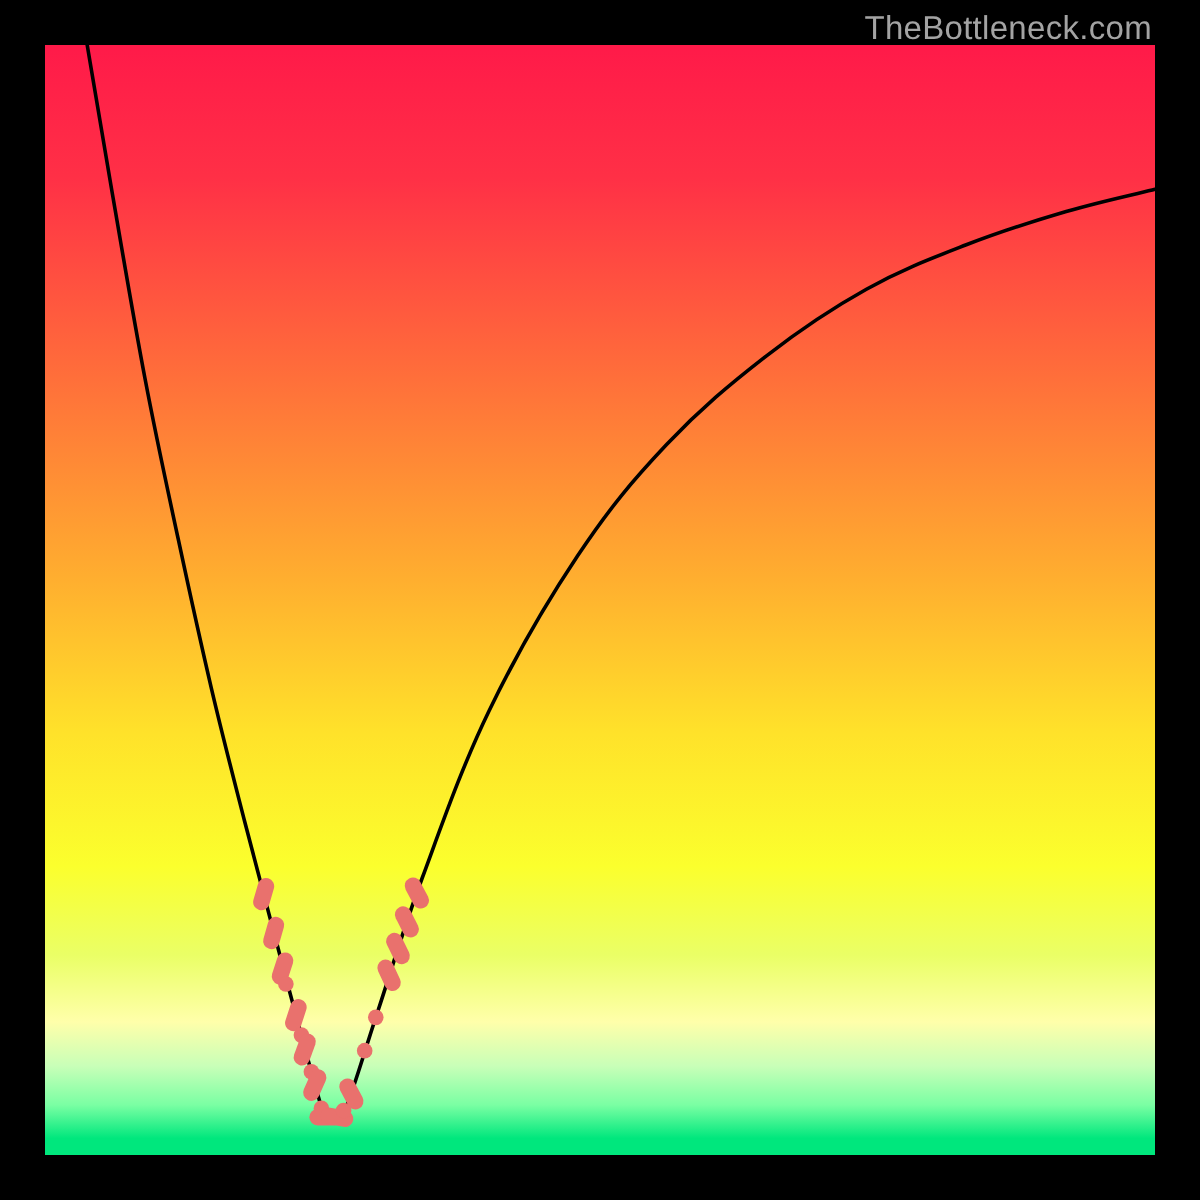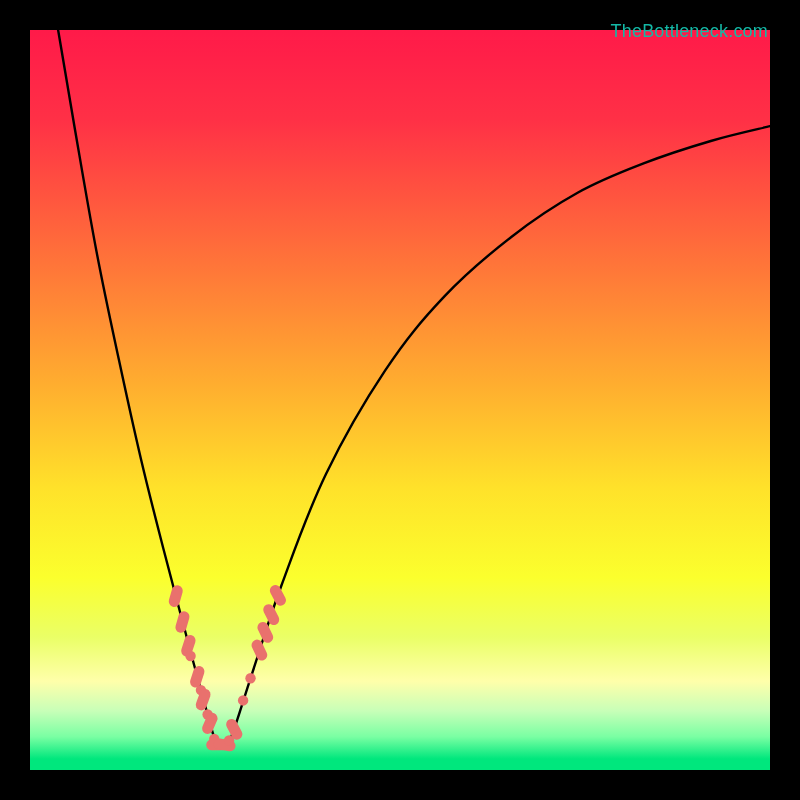--- a/index.html
+++ b/index.html
@@ -27,24 +27,24 @@
   }
   .gradient {
     position: absolute;
     left: 0;
     top: 0;
     width: 100%;
     height: 100%;
   }
   .watermark {
     position: absolute;
-    top: 21px;
+    top: 6px;
     right: 32px;
-    color: #14b8a6;
-    font-size: 18px;
+    color: #a3a3a3;
+    font-size: 22px;
     font-weight: 400;
     letter-spacing: 0.2px;
     white-space: nowrap;
   }
   svg.curve {
     position: absolute;
     left: 0;
     top: 0;
     width: 100%;
     height: 100%;

